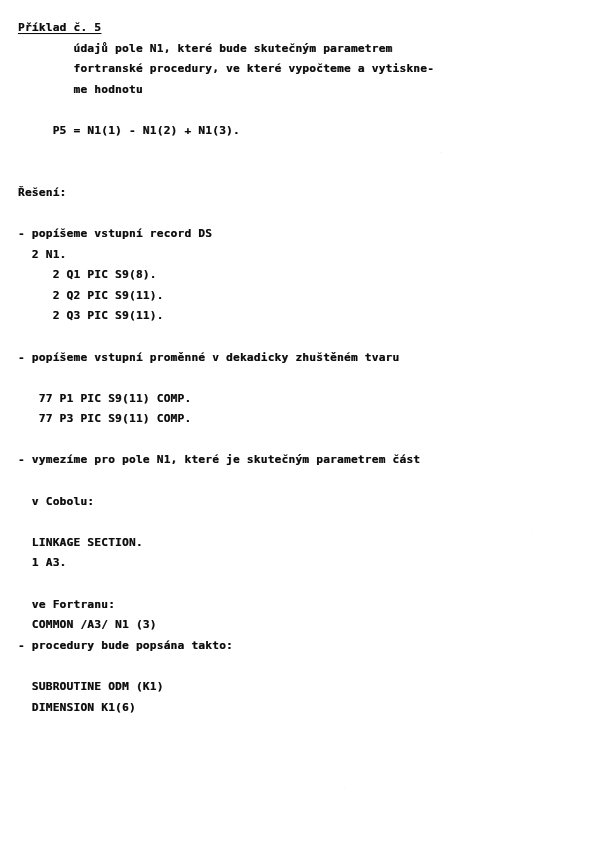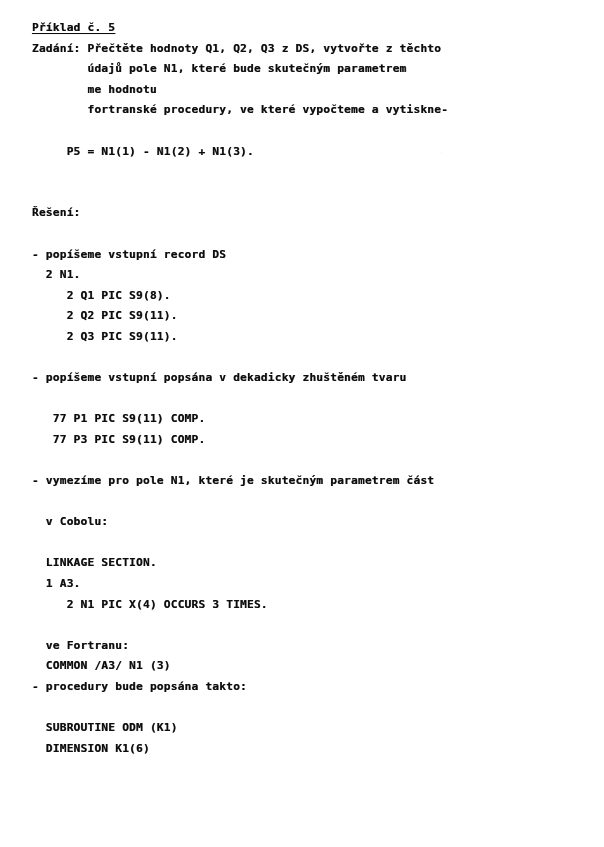--- a/index.html
+++ b/index.html
@@ -33,21 +33,21 @@
       radial-gradient(circle at 12% 7%, rgba(0,0,0,0.05) 0.6px, transparent 0.8px),
       radial-gradient(circle at 73% 18%, rgba(0,0,0,0.045) 0.6px, transparent 0.8px),
       radial-gradient(circle at 35% 44%, rgba(0,0,0,0.04) 0.6px, transparent 0.8px),
       radial-gradient(circle at 88% 63%, rgba(0,0,0,0.05) 0.6px, transparent 0.8px),
       radial-gradient(circle at 22% 81%, rgba(0,0,0,0.04) 0.6px, transparent 0.8px),
       radial-gradient(circle at 57% 93%, rgba(0,0,0,0.05) 0.6px, transparent 0.8px);
     opacity: 0.9;
   }
   .doc {
     position: relative;
-    padding: 18px 22px 0 32px;
+    padding: 18px 22px 0 18px;
   }
   .line {
     font-size: 11.2px;
     line-height: 20.6px;
     letter-spacing: 0.2px;
     white-space: pre;
     font-weight: 700;
     text-shadow: 0.35px 0 0 rgba(0,0,0,0.45), -0.3px 0.2px 0 rgba(0,0,0,0.25);
   }
   .line.blank {
@@ -58,48 +58,46 @@
     text-underline-offset: 2px;
   }
 </style>
 </head>
 <body>
 
 <div class="page">
   <div class="doc">
 
     <div class="line heading">Příklad č. 5</div>
-    <div class="line">Zadání: Přečtěte hodnoty Q1, Q2, Q3 z DS, vytvořte z těchto</div>
     <div class="line">        údajů pole N1, které bude skutečným parametrem</div>
+    <div class="line">        fortranské procedury, ve které vypočteme a vytiskne-</div>
     <div class="line">        me hodnotu</div>
-    <div class="line">        fortranské procedury, ve které vypočteme a vytiskne-</div>
     <div class="line blank"></div>
     <div class="line">     P5 = N1(1) - N1(2) + N1(3).</div>
     <div class="line blank"></div>
     <div class="line blank"></div>
     <div class="line">Řešení:</div>
     <div class="line blank"></div>
     <div class="line">- popíšeme vstupní record DS</div>
     <div class="line">  2 N1.</div>
     <div class="line">     2 Q1 PIC S9(8).</div>
     <div class="line">     2 Q2 PIC S9(11).</div>
     <div class="line">     2 Q3 PIC S9(11).</div>
     <div class="line blank"></div>
-    <div class="line">- popíšeme vstupní popsána v dekadicky zhuštěném tvaru</div>
+    <div class="line">- popíšeme vstupní proměnné v dekadicky zhuštěném tvaru</div>
     <div class="line blank"></div>
     <div class="line">   77 P1 PIC S9(11) COMP.</div>
     <div class="line">   77 P3 PIC S9(11) COMP.</div>
     <div class="line blank"></div>
     <div class="line">- vymezíme pro pole N1, které je skutečným parametrem část</div>
     <div class="line blank"></div>
     <div class="line">  v Cobolu:</div>
     <div class="line blank"></div>
     <div class="line">  LINKAGE SECTION.</div>
     <div class="line">  1 A3.</div>
-    <div class="line">     2 N1 PIC X(4) OCCURS 3 TIMES.</div>
     <div class="line blank"></div>
     <div class="line">  ve Fortranu:</div>
     <div class="line">  COMMON /A3/ N1 (3)</div>
     <div class="line">- procedury bude popsána takto:</div>
     <div class="line blank"></div>
     <div class="line">  SUBROUTINE ODM (K1)</div>
     <div class="line">  DIMENSION K1(6)</div>
 
   </div>
 </div>

